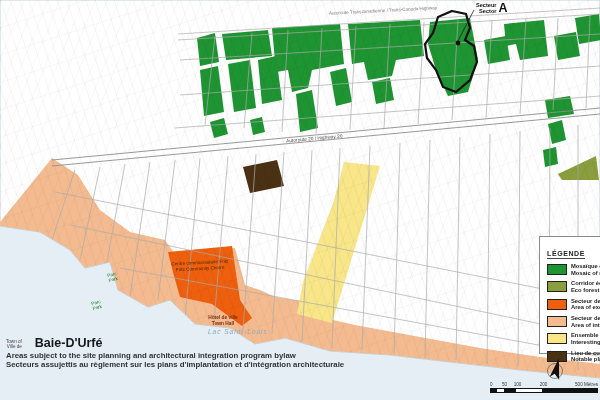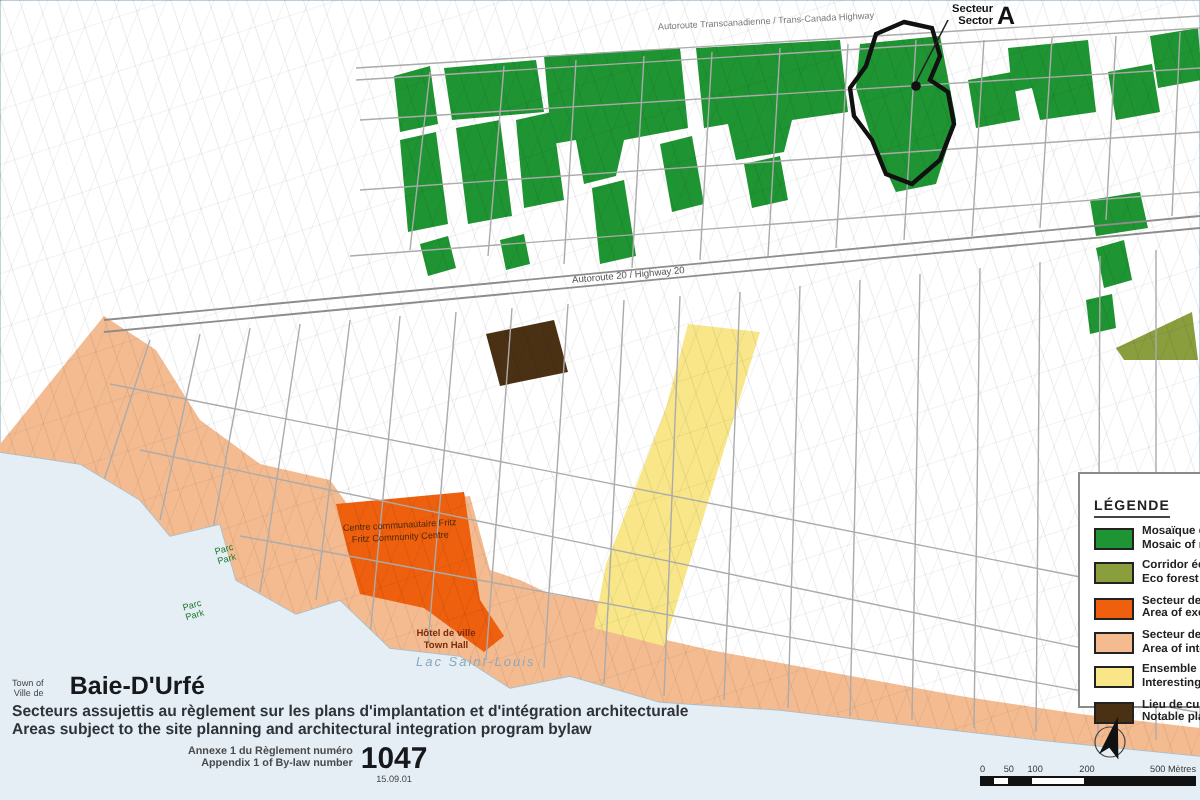--- a/index.html
+++ b/index.html
@@ -245,32 +245,22 @@
   </div>
 
   <div class="title-block">
     <div class="tb-row1">
       <div class="tb-townof stack">
         <div>Town of</div>
         <div>Ville de</div>
       </div>
       <div class="tb-name">Baie-D'Urfé</div>
     </div>
+    <div class="tb-sub">Areas subject to the site planning and architectural integration program bylaw</div>
     <div class="tb-sub">Secteurs assujettis au règlement sur les plans d'implantation et d'intégration architecturale</div>
-    <div class="tb-sub">Areas subject to the site planning and architectural integration program bylaw</div>
-    <div class="tb-annexe">
-      <div class="tb-annexe-lbl stack">
-        <div>Annexe 1 du Règlement numéro</div>
-        <div>Appendix 1 of By-law number</div>
-      </div>
-      <div class="tb-number">
-        <div class="num">1047</div>
-        <div class="date">15.09.01</div>
-      </div>
-    </div>
   </div>
 
   <svg class="north" width="24" height="26" viewBox="0 0 24 26">
     <circle cx="12" cy="14" r="7.5" fill="none" stroke="#444" stroke-width="0.6"></circle>
     <path d="M14,1 L18,22 L12.5,17 L8,21 Z" fill="#111" transform="rotate(10 13 12)"></path>
   </svg>
 
   <div class="scalebar">
     <div class="ticks">
       <span style="left:0%">0</span>

